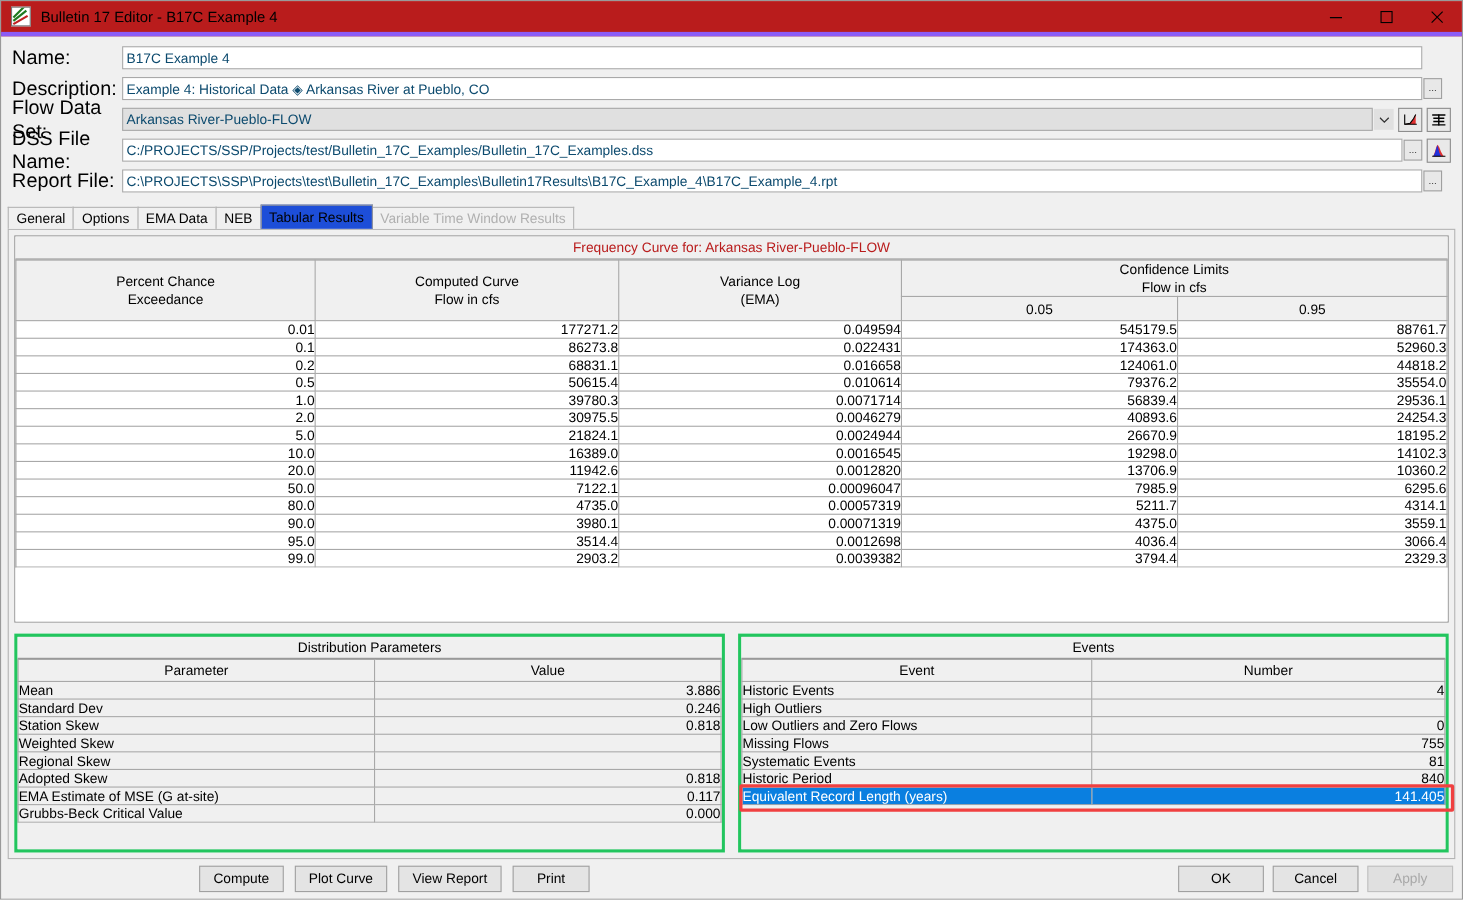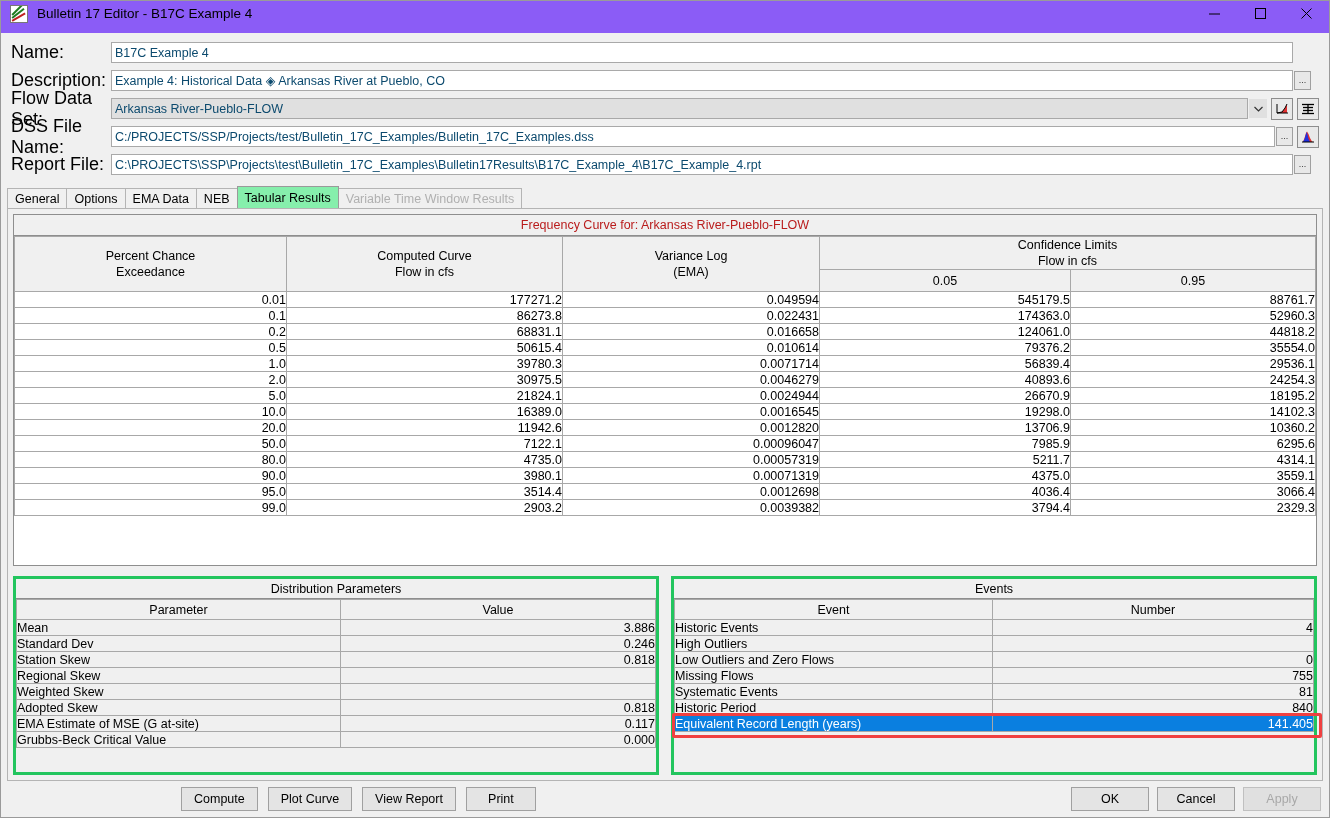--- a/index.html
+++ b/index.html
@@ -14,23 +14,23 @@
     width: 1330px; height: 818px;
     background: #f0f0f0;
     border: 1px solid #9a9a9a;
     display: flex; flex-direction: column;
     position: relative;
   }
 
   
   .titlebar {
     height: 32px; min-height: 32px;
-    background: #8b5cf6;
+    background: #b91c1c;
     display: flex; align-items: center;
-    border-bottom: 7px solid #8b5cf6;
+    border-bottom: 4px solid #8b5cf6;
   }
   .app-icon {
     width: 18px; height: 18px; margin-left: 9px; margin-right: 9px;
     border: 1px solid #777; background: #fff;
     position: relative; overflow: hidden; flex: none;
   }
   .app-icon i {
     position: absolute; display: block;
   }
   .app-icon .l1 { left: 1px; top: 11px; width: 15px; height: 1.5px; background: #1f7a1f; transform: rotate(-38deg); transform-origin: left center; }
@@ -99,21 +99,21 @@
   .tab {
     height: 20px; padding: 0 7px;
     font-size: 12.5px; color: #000;
     background: #f0f0f0;
     border: 1px solid #b4b4b4;
     border-bottom: none;
     display: flex; align-items: center;
     margin-right: -1px;
   }
   .tab.active {
-    background: #86efac; color: #000;
+    background: #1d4ed8; color: #000;
     height: 22px; font-weight: normal;
     border-color: #9a9a9a;
     z-index: 3;
   }
   .tab.disabled { color: #b0b0b0; }
 
   
   .panel {
     margin: 0 6px 0 6px;
     background: #f0f0f0;
@@ -486,25 +486,25 @@
               </tr>
               <tr>
                 <td class="k">Standard Dev</td>
                 <td class="v">0.246</td>
               </tr>
               <tr>
                 <td class="k">Station Skew</td>
                 <td class="v">0.818</td>
               </tr>
               <tr>
+                <td class="k">Weighted Skew</td>
+                <td class="v"></td>
+              </tr>
+              <tr>
                 <td class="k">Regional Skew</td>
-                <td class="v"></td>
-              </tr>
-              <tr>
-                <td class="k">Weighted Skew</td>
                 <td class="v"></td>
               </tr>
               <tr>
                 <td class="k">Adopted Skew</td>
                 <td class="v">0.818</td>
               </tr>
               <tr>
                 <td class="k">EMA Estimate of MSE (G at-site)</td>
                 <td class="v">0.117</td>
               </tr>

